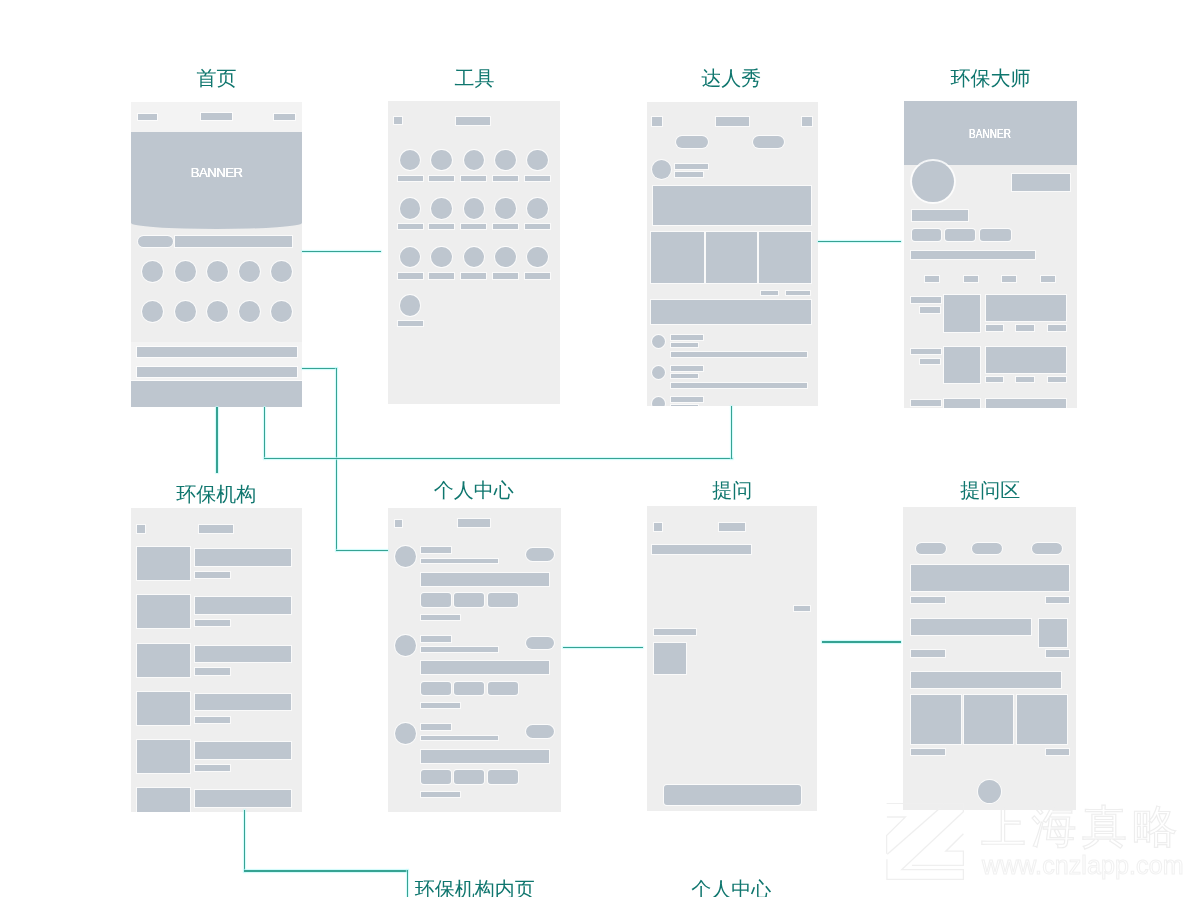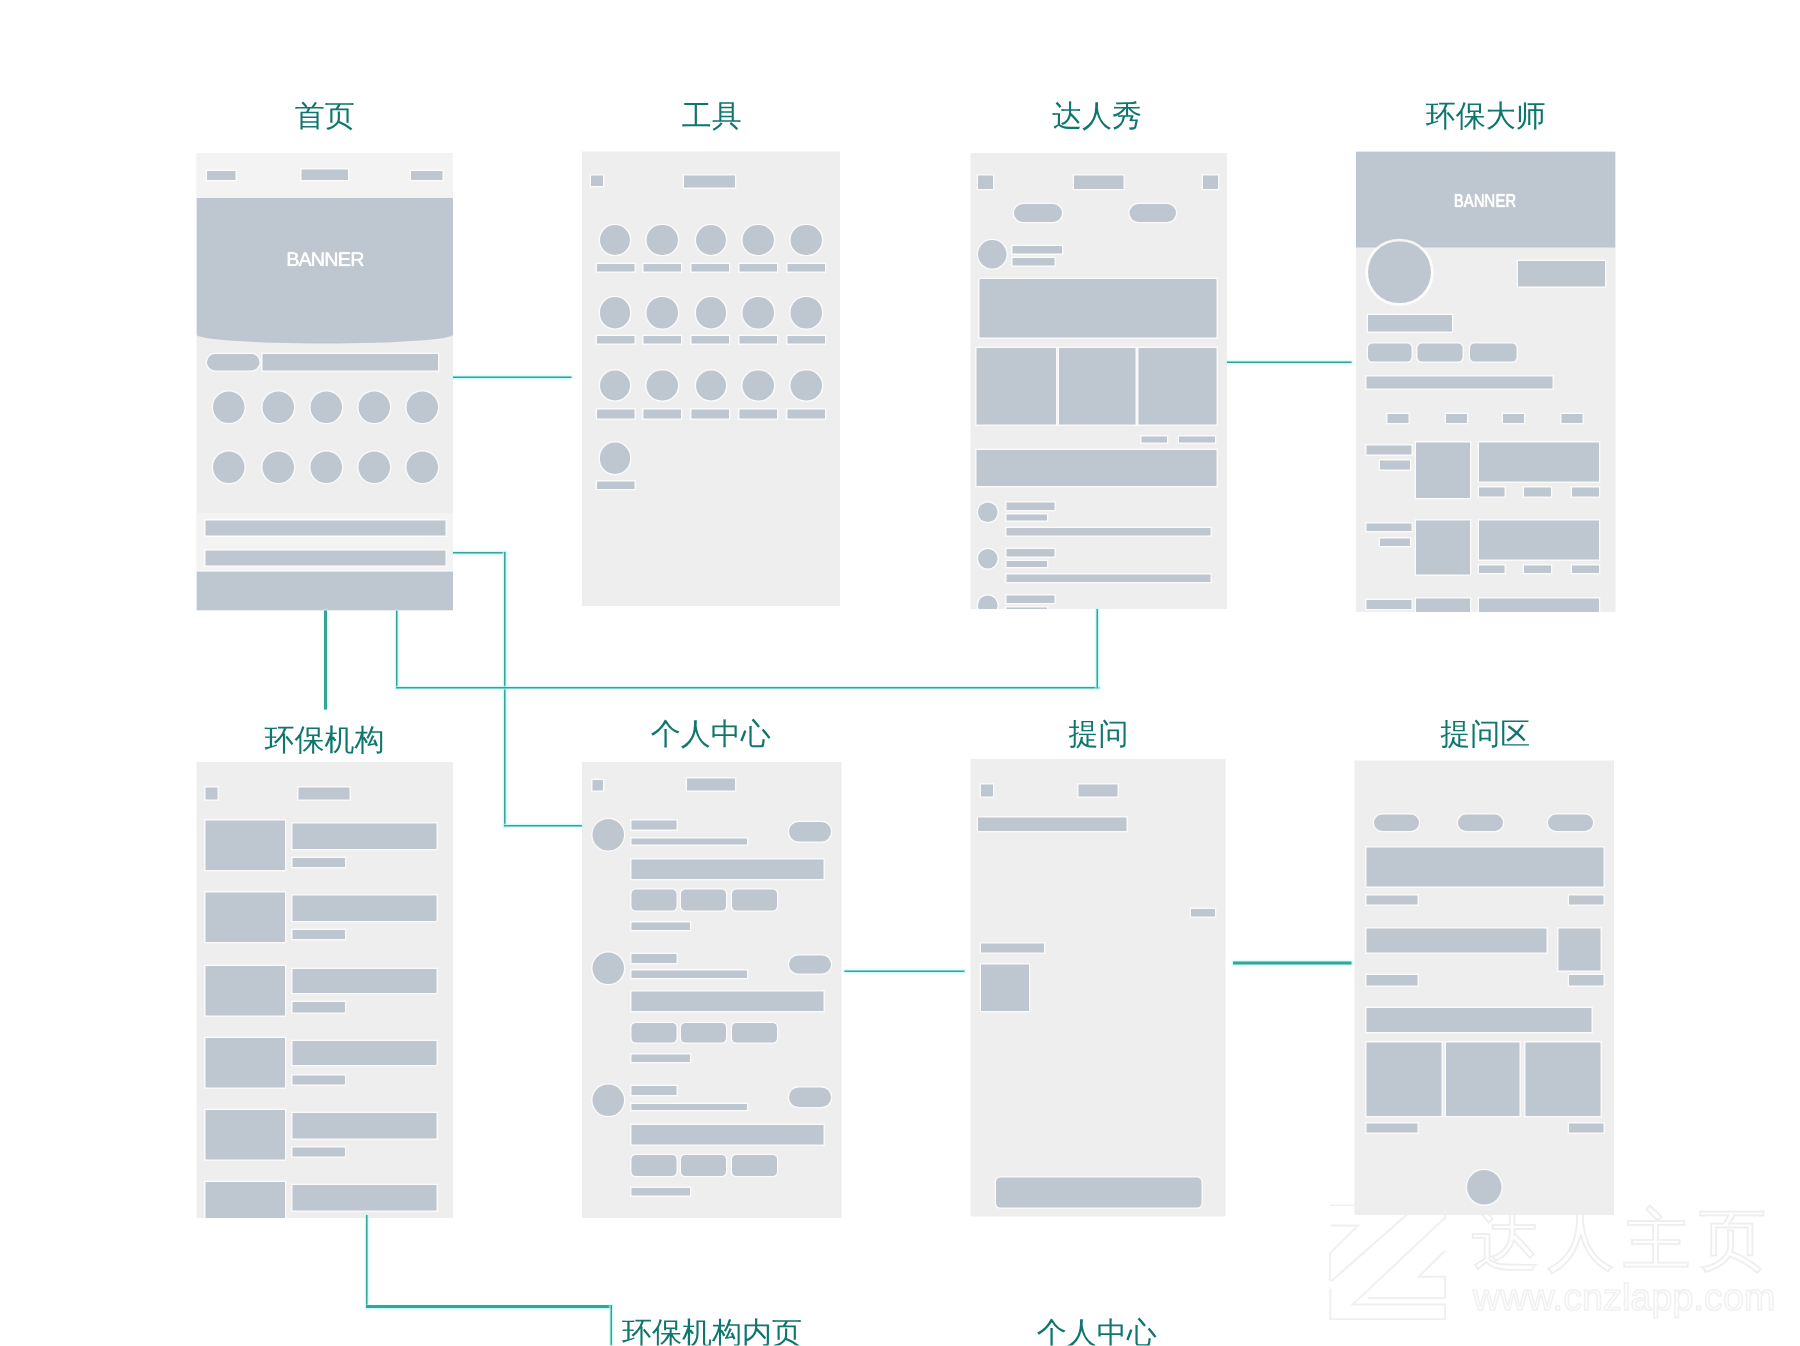--- a/index.html
+++ b/index.html
@@ -270,15 +270,15 @@
 
 <div id="wmwrap">
   <svg id="wm-logo" width="80" height="80" viewBox="0 0 80 80">
     <g fill="none" stroke="#efefef" stroke-width="1.3" stroke-linejoin="miter">
       <path d="M0.6 0.4 H77.4 V8.8 L15.8 66.6 H77.4 V76.4 H0.9 V56.2"></path>
       <path d="M0.9 14 H19.4 L0.6 32.6 V50.8"></path>
       <path d="M1.3 51.3 L58.6 0.9"></path>
       <path d="M25.9 62.4 H77.4 V48.2 H59.8 L77.4 30.8"></path>
     </g>
   </svg>
-  <div id="wm-brand">达人主页</div>
+  <div id="wm-brand">上海真略</div>
   <div id="wm-url">www.cnzlapp.com</div>
 </div>
 
 </body></html>

